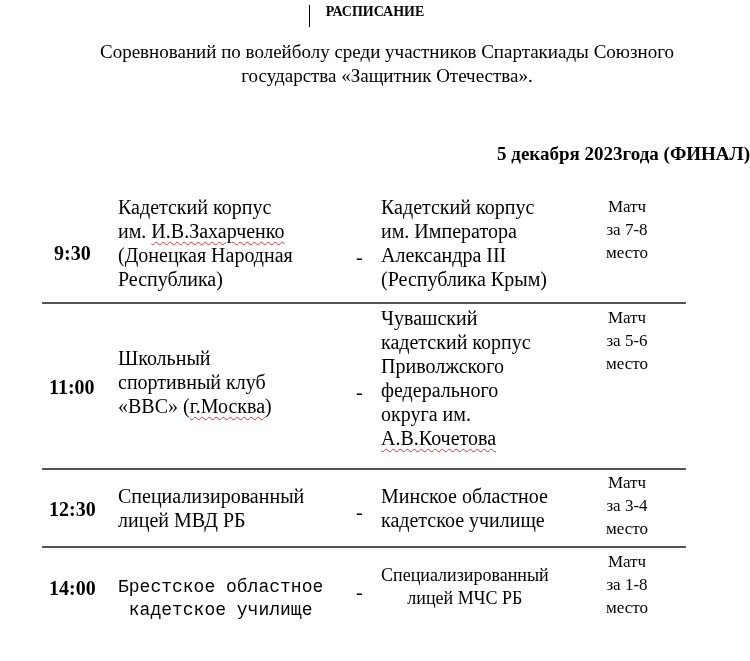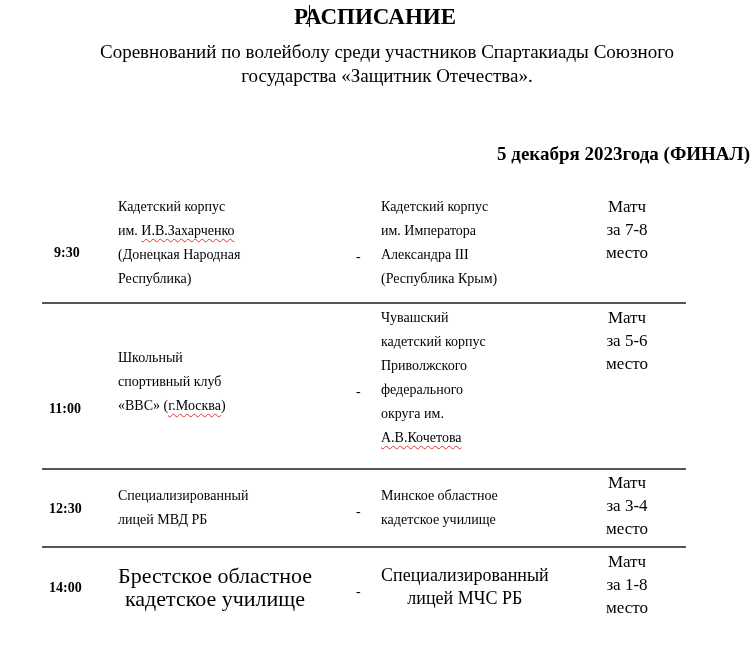--- a/index.html
+++ b/index.html
@@ -1,26 +1,26 @@
 <!DOCTYPE html>
 <html><head>
 <meta charset="utf-8">
 <style>
   html, body { margin:0; padding:0; background:#ffffff; }
   body { width:750px; height:661px; position:relative; overflow:hidden;
          font-family:"Liberation Serif", serif; color:#000; }
   .title { position:absolute; top:4px; left:0; width:750px; text-align:center;
-           font-weight:bold; font-size:23px; }
+           font-weight:bold; font-size:14px; }
   .caret { position:absolute; top:5px; left:309px; width:1px; height:22px; background:#000; }
   .subtitle { position:absolute; top:40px; left:12px; width:750px; text-align:center;
               font-size:19px; line-height:24px; }
   .date { position:absolute; top:143px; left:0; width:750px; text-align:right;
           font-weight:bold; font-size:19px; }
   .sep { position:absolute; left:42px; width:644px; height:1.5px; background:#555; }
-  .cell { position:absolute; font-size:14px; line-height:24px; }
+  .cell { position:absolute; font-size:20px; line-height:24px; }
   .time { font-weight:bold; }
   .dash { }
   .place { font-size:17px; line-height:23px;text-align:center; }
   .err { text-decoration: underline wavy #d33; text-underline-offset:3px; text-decoration-thickness:1px; }
 </style>
 </head>
 <body>
 
 <div class="caret"></div>
 <div class="title">РАСПИСАНИЕ</div>
@@ -47,21 +47,21 @@
   </div>
   <div class="cell place" style="left:606px;top:195px;">
     <div>Матч</div>
     <div>за 7-8</div>
     <div>место</div>
   </div>
 </div>
 <div class="sep" style="top:302px;"></div>
 
 <div>
-  <div class="cell time" style="left:49px;top:375px;margin-top:22px;">11:00</div>
+  <div class="cell time" style="left:49px;top:375px;">11:00</div>
   <div class="cell" style="left:118px;top:346px;">
     <div>Школьный</div>
     <div>спортивный клуб</div>
     <div><span>«ВВС» (</span><span class="err">г.Москва</span><span>)</span></div>
   </div>
   <div class="cell dash" style="left:356px;top:380px;">-</div>
   <div class="cell" style="left:381px;top:306px;">
     <div>Чувашский</div>
     <div>кадетский корпус</div>
     <div>Приволжского</div>
@@ -91,21 +91,21 @@
   <div class="cell place" style="left:606px;top:471px;">
     <div>Матч</div>
     <div>за 3-4</div>
     <div>место</div>
   </div>
 </div>
 <div class="sep" style="top:546px;"></div>
 
 <div>
   <div class="cell time" style="left:49px;top:576px;">14:00</div>
-  <div class="cell place" style="left:118px;top:564px;font-size:22px;">
+  <div class="cell place" style="left:118px;top:576px;font-size:18px;font-family:Liberation Mono, monospace;">
     <div>Брестское областное</div>
     <div>кадетское училище</div>
   </div>
   <div class="cell dash" style="left:356px;top:580px;">-</div>
   <div class="cell place" style="left:381px;top:564px;font-size:18px;">
     <div>Специализированный</div>
     <div>лицей МЧС РБ</div>
   </div>
   <div class="cell place" style="left:606px;top:550px;">
     <div>Матч</div>

